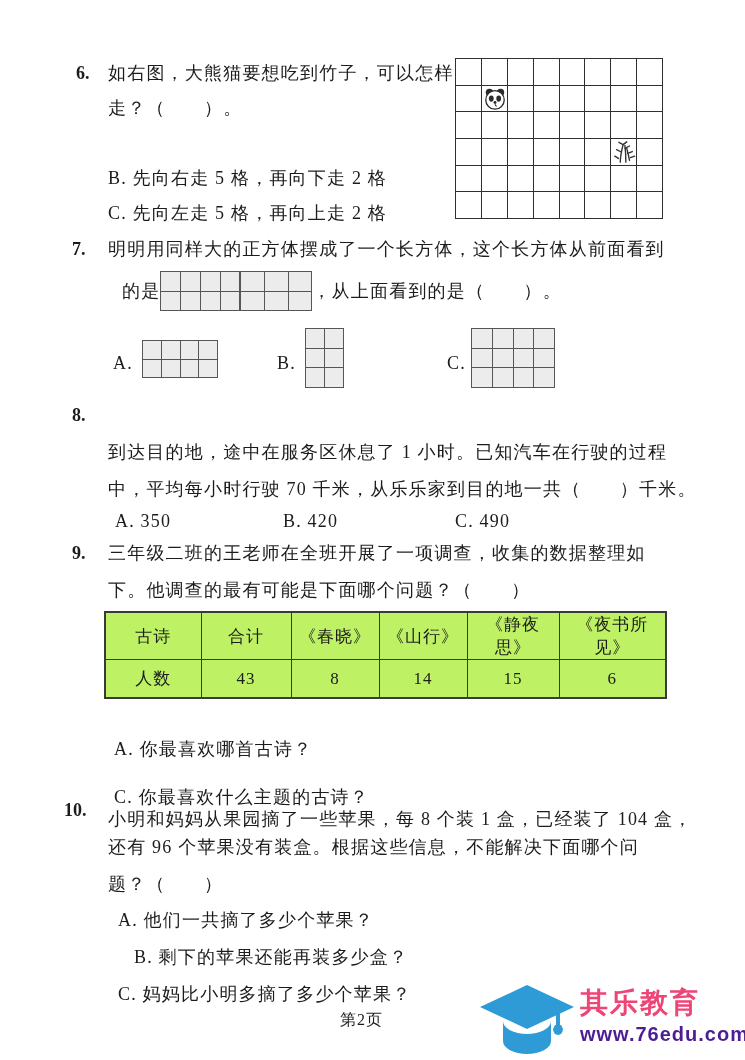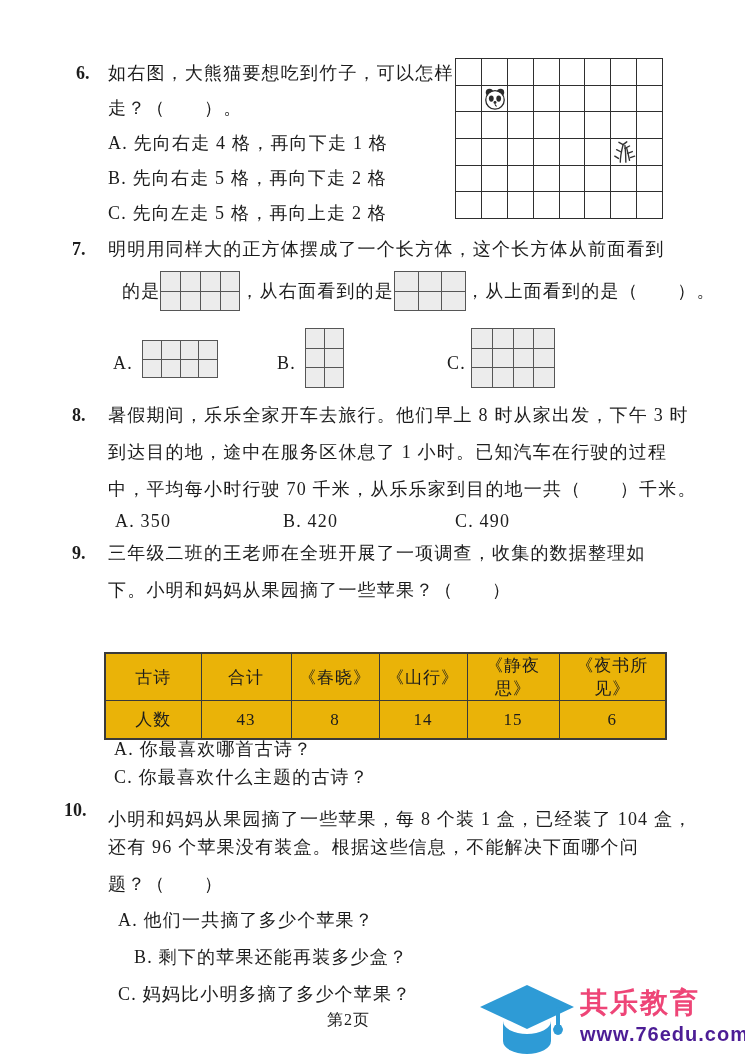--- a/index.html
+++ b/index.html
@@ -13,39 +13,38 @@
   .grid-big .gcell{border-right:1px solid #2f2f2f;border-bottom:1px solid #2f2f2f;}
   .grid-small{border-top:1px solid #565656;border-left:1px solid #565656;background:#ececec;}
   .grid-small .gcell{border-right:1px solid #565656;border-bottom:1px solid #565656;}
   .grid-inline{position:relative;display:grid;flex:0 0 auto;box-sizing:border-box;}
   .cell-icon{position:absolute;width:24px;height:24px;transform:translate(-50%,-50%);}
   .cell-icon svg{width:100%;height:100%;display:block;}
   
   .viewline{position:absolute;display:flex;align-items:center;}
   .viewline .seg{font-size:18px;letter-spacing:1.2px;white-space:nowrap;}
   
-  .poll-table{position:absolute;border-collapse:collapse;table-layout:fixed;background:#eab308;margin-top:41px;}
+  .poll-table{position:absolute;border-collapse:collapse;table-layout:fixed;background:#bef264;}
   .poll-table td{border:1px solid #3a3a3a;text-align:center;font-size:17px;letter-spacing:1px;height:37px;padding:0 2px;font-weight:normal;}
   .poll-table{border:2px solid #3a3a3a;}
   
   .footer-page{position:absolute;font-size:16px;letter-spacing:1px;}
   .logo-cap{position:absolute;left:476px;top:981px;width:102px;height:79px;}
   .logo-text{position:absolute;left:580px;top:983px;width:162px;text-align:left;}
   .logo-name{font-family:"Liberation Sans","DejaVu Sans",sans-serif;font-size:28px;line-height:40px;font-weight:bold;color:#ee4577;letter-spacing:2px;white-space:nowrap;}
   .logo-url{font-family:"Liberation Sans","DejaVu Sans",sans-serif;font-size:20px;line-height:22px;font-weight:bold;color:#4c1d95;letter-spacing:1px;white-space:nowrap;}
 </style>
 </head>
 <body>
 
 <div class="page">
 
   <div class="tline qnum" style="left:76px;top:60px;">6.</div>
   <div class="tline" style="left:108px;top:60px;">如右图，大熊猫要想吃到竹子，可以怎样</div>
   <div class="tline" style="left:108px;top:95px;">走？（　　）。</div>
-  <div class="tline" style="left:108px;top:130px;">A. 先向右走 4 格，再向下走 1 格</div>
   <div class="tline" style="left:108px;top:165px;">B. 先向右走 5 格，再向下走 2 格</div>
   <div class="tline" style="left:108px;top:200px;">C. 先向左走 5 格，再向上走 2 格</div>
 
   <div class="sheet-grid grid-big" style="left: 455px; top: 58px; width: 208px; height: 161px; display: grid; grid-template-columns: repeat(8, 1fr); grid-template-rows: repeat(6, 1fr);">
     <span class="cell-icon" style="left: 18.75%; top: 25%;">
       <svg viewBox="0 0 26 26">
         <circle cx="7" cy="6" r="4" fill="#2b2b2b"></circle>
         <circle cx="19" cy="6" r="4" fill="#2b2b2b"></circle>
         <circle cx="13" cy="14" r="10" fill="#ffffff" stroke="#2b2b2b" stroke-width="1.4"></circle>
         <ellipse cx="9" cy="12.5" rx="2.6" ry="3.4" fill="#2b2b2b"></ellipse>
@@ -126,21 +125,20 @@
     <span class="grid-inline grid-small" style="width: 80px; height: 40px; display: grid; grid-template-columns: repeat(4, 1fr); grid-template-rows: repeat(2, 1fr);">
         <div class="gcell"></div>
         <div class="gcell"></div>
         <div class="gcell"></div>
         <div class="gcell"></div>
         <div class="gcell"></div>
         <div class="gcell"></div>
         <div class="gcell"></div>
         <div class="gcell"></div>
       </span>
-    <span class="seg">，从右面看到的是</span>
     <span class="grid-inline grid-small" style="width: 72px; height: 40px; display: grid; grid-template-columns: repeat(3, 1fr); grid-template-rows: repeat(2, 1fr);">
         <div class="gcell"></div>
         <div class="gcell"></div>
         <div class="gcell"></div>
         <div class="gcell"></div>
         <div class="gcell"></div>
         <div class="gcell"></div>
       </span>
     <span class="seg">，从上面看到的是（　　）。</span>
   </div>
@@ -177,30 +175,29 @@
       <div class="gcell"></div>
       <div class="gcell"></div>
       <div class="gcell"></div>
       <div class="gcell"></div>
       <div class="gcell"></div>
       <div class="gcell"></div>
       <div class="gcell"></div>
     </div>
 
   <div class="tline qnum" style="left:72px;top:402px;">8.</div>
-  <div class="tline" style="left:108px;top:402px;">暑假期间，乐乐全家开车去旅行。他们早上 8 时从家出发，下午 3 时</div>
   <div class="tline" style="left:108px;top:439px;">到达目的地，途中在服务区休息了 1 小时。已知汽车在行驶的过程</div>
   <div class="tline" style="left:108px;top:476px;">中，平均每小时行驶 70 千米，从乐乐家到目的地一共（　　）千米。</div>
   <div class="tline" style="left:115px;top:508px;">A. 350</div>
   <div class="tline" style="left:283px;top:508px;">B. 420</div>
   <div class="tline" style="left:455px;top:508px;">C. 490</div>
 
   <div class="tline qnum" style="left:72px;top:540px;">9.</div>
   <div class="tline" style="left:108px;top:540px;">三年级二班的王老师在全班开展了一项调查，收集的数据整理如</div>
-  <div class="tline" style="left:108px;top:577px;">下。小明和妈妈从果园摘了一些苹果？（　　）</div>
+  <div class="tline" style="left:108px;top:577px;">下。他调查的最有可能是下面哪个问题？（　　）</div>
 
   <table class="poll-table" style="left:104px;top:611px;width:561px;">
     <colgroup>
       <col style="width:96px">
         <col style="width:90px">
         <col style="width:88px">
       <col style="width:88px">
         <col style="width:92px">
         <col style="width:107px">
     </colgroup>
@@ -218,31 +215,31 @@
       <td>43</td>
       <td>8</td>
       <td>14</td>
       <td>15</td>
       <td>6</td>
     </tr>
   </tbody>
     </table>
 
   <div class="tline" style="left:114px;top:736px;">A. 你最喜欢哪首古诗？</div>
-  <div class="tline" style="left:114px;top:764px;text-align:center;">C. 你最喜欢什么主题的古诗？</div>
+  <div class="tline" style="left:114px;top:784px;text-align:center;">C. 你最喜欢什么主题的古诗？</div>
 
   <div class="tline qnum" style="left:64px;top:797px;">10.</div>
   <div class="tline" style="left:108px;top:797px;margin-top:9px;">小明和妈妈从果园摘了一些苹果，每 8 个装 1 盒，已经装了 104 盒，</div>
   <div class="tline" style="left:108px;top:834px;">还有 96 个苹果没有装盒。根据这些信息，不能解决下面哪个问</div>
   <div class="tline" style="left:108px;top:871px;">题？（　　）</div>
   <div class="tline" style="left:118px;top:907px;">A. 他们一共摘了多少个苹果？</div>
   <div class="tline" style="left:134px;top:944px;">B. 剩下的苹果还能再装多少盒？</div>
   <div class="tline" style="left:118px;top:981px;">C. 妈妈比小明多摘了多少个苹果？</div>
 
-  <div class="footer-page" style="left:327px;top:1010px;">第2页</div>
+  <div class="footer-page" style="left:340px;top:1010px;">第2页</div>
 
   <span class="logo-cap">
     <svg viewBox="0 0 102 79">
       <polygon points="51,4 98,26 51,48 4,26" fill="#2e9bd6"></polygon>
       <path d="M27,40 L27,60 A24,13 0 0 0 75,60 L75,40 A24,13 0 0 1 27,40 Z" fill="#2e9bd6"></path>
       <rect x="80" y="26" width="4" height="22" rx="2" fill="#2e9bd6"></rect>
       <path d="M77,48 a5,6 0 0 0 10,0 l-2,-4 l-6,0 Z" fill="#2e9bd6"></path>
     </svg>
   </span>
   <div class="logo-text">

